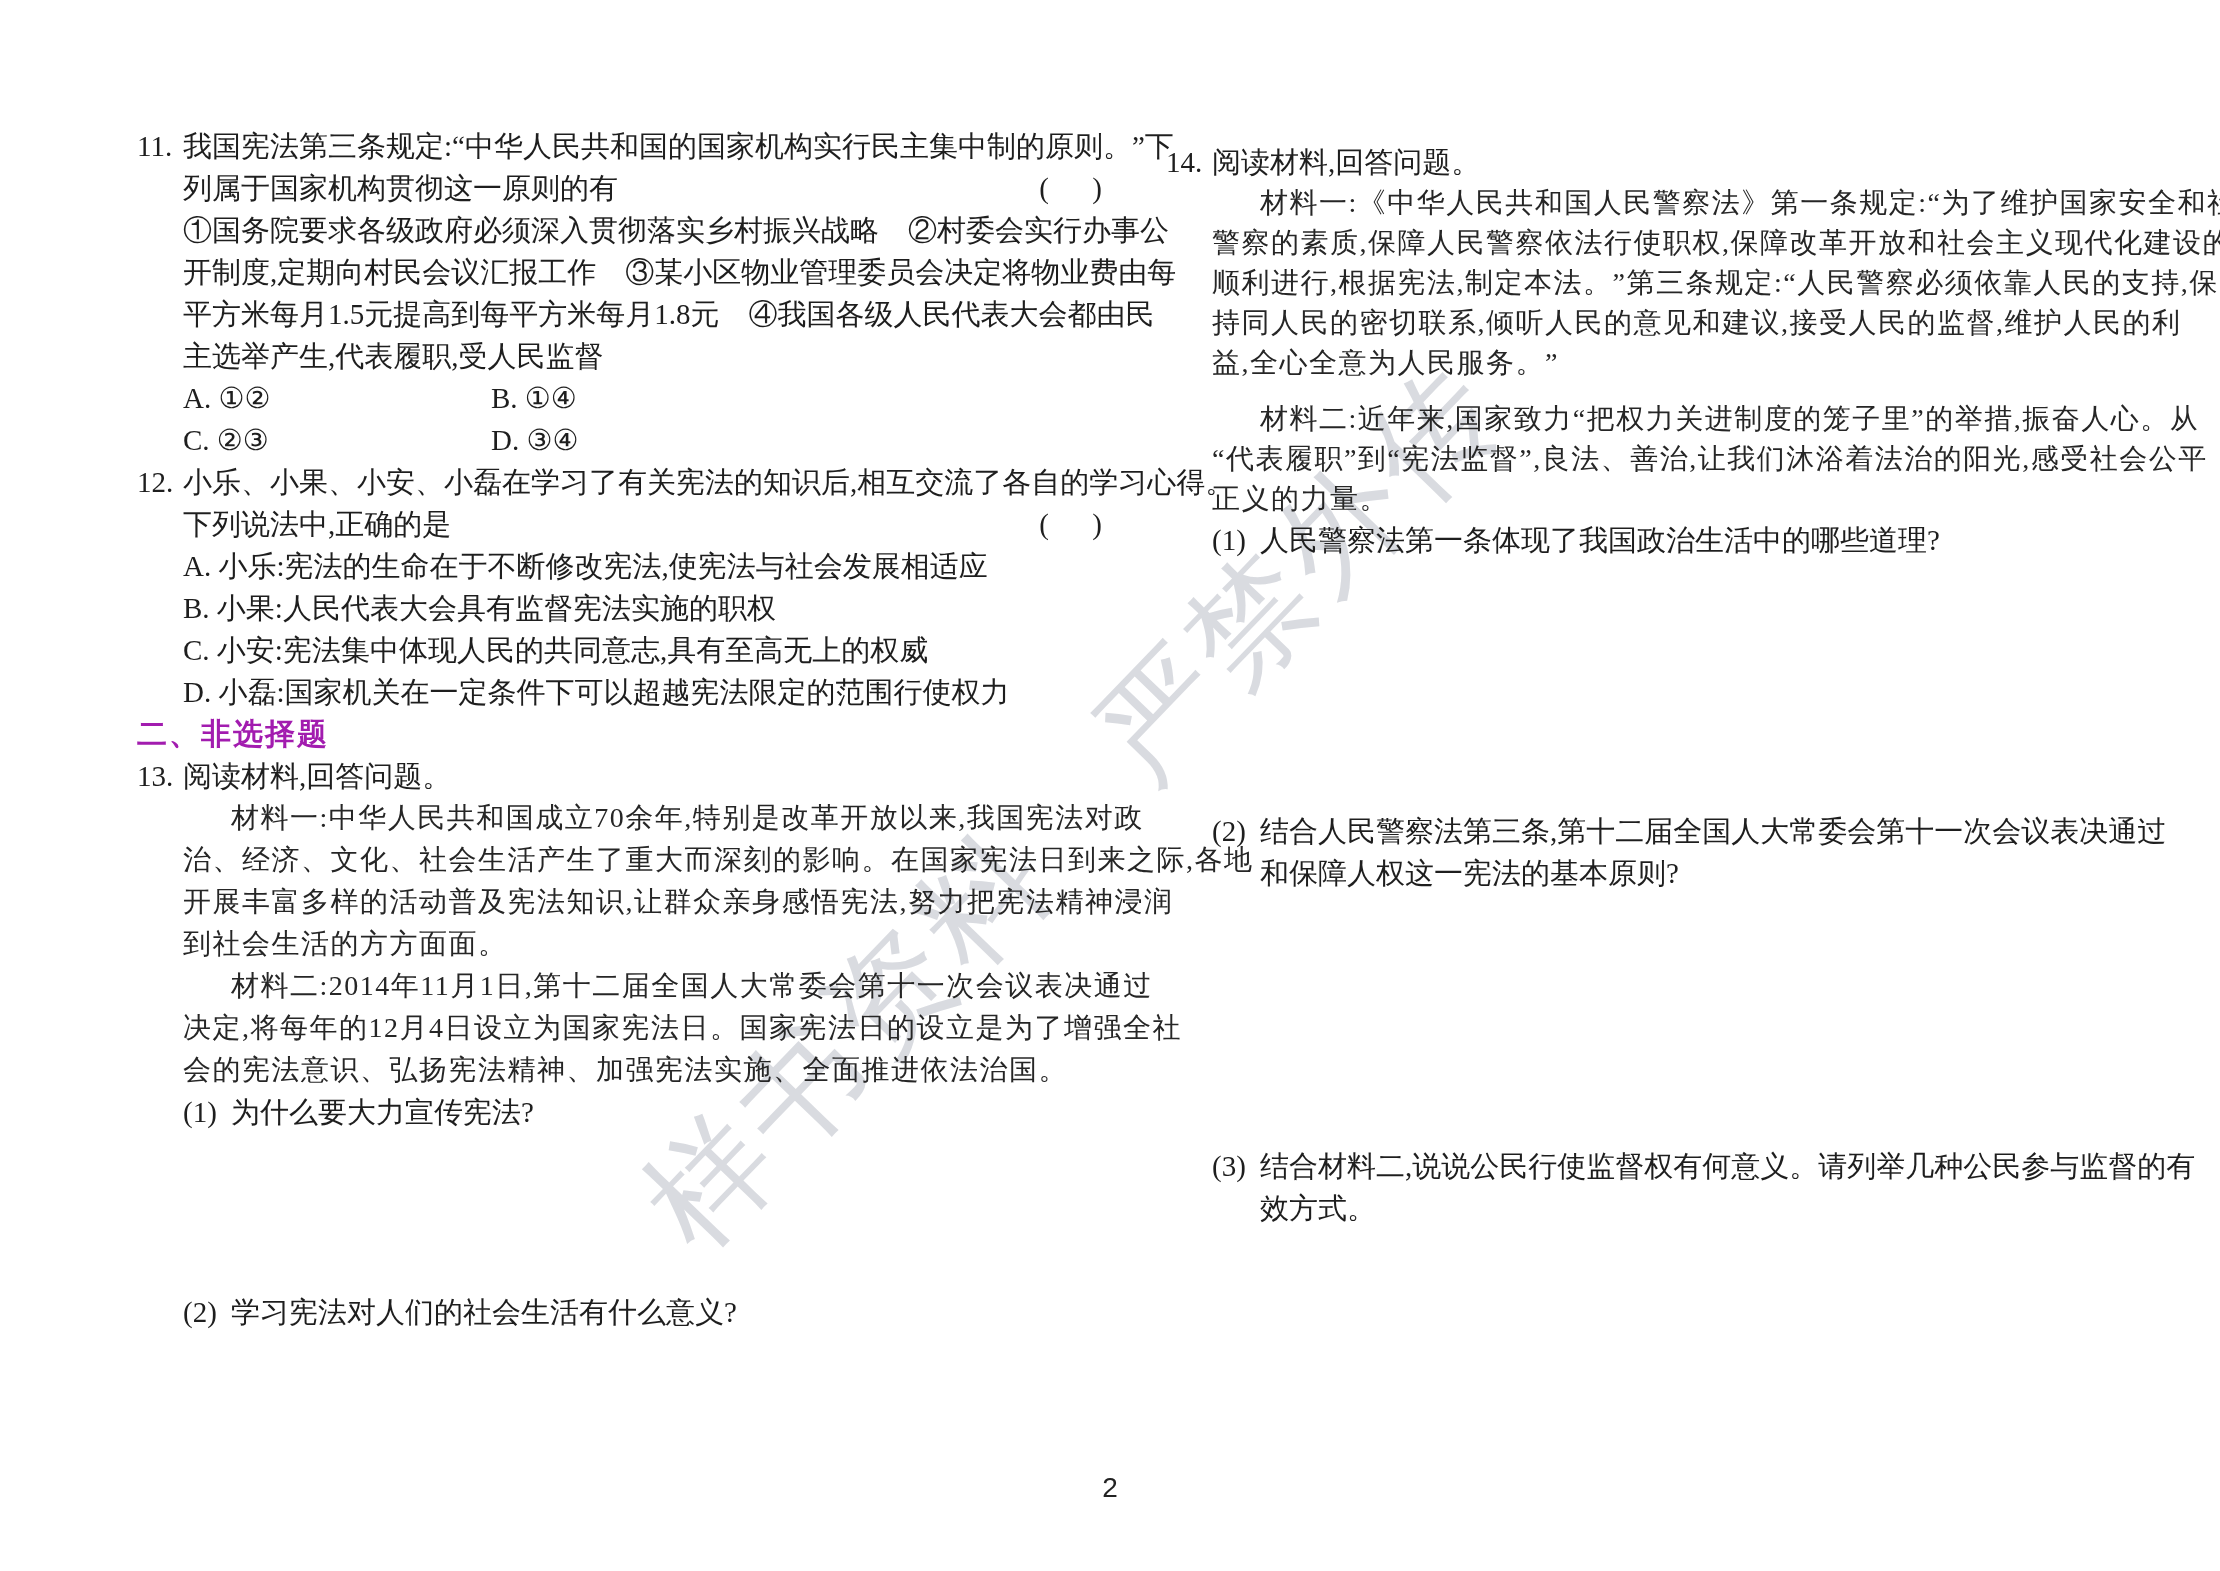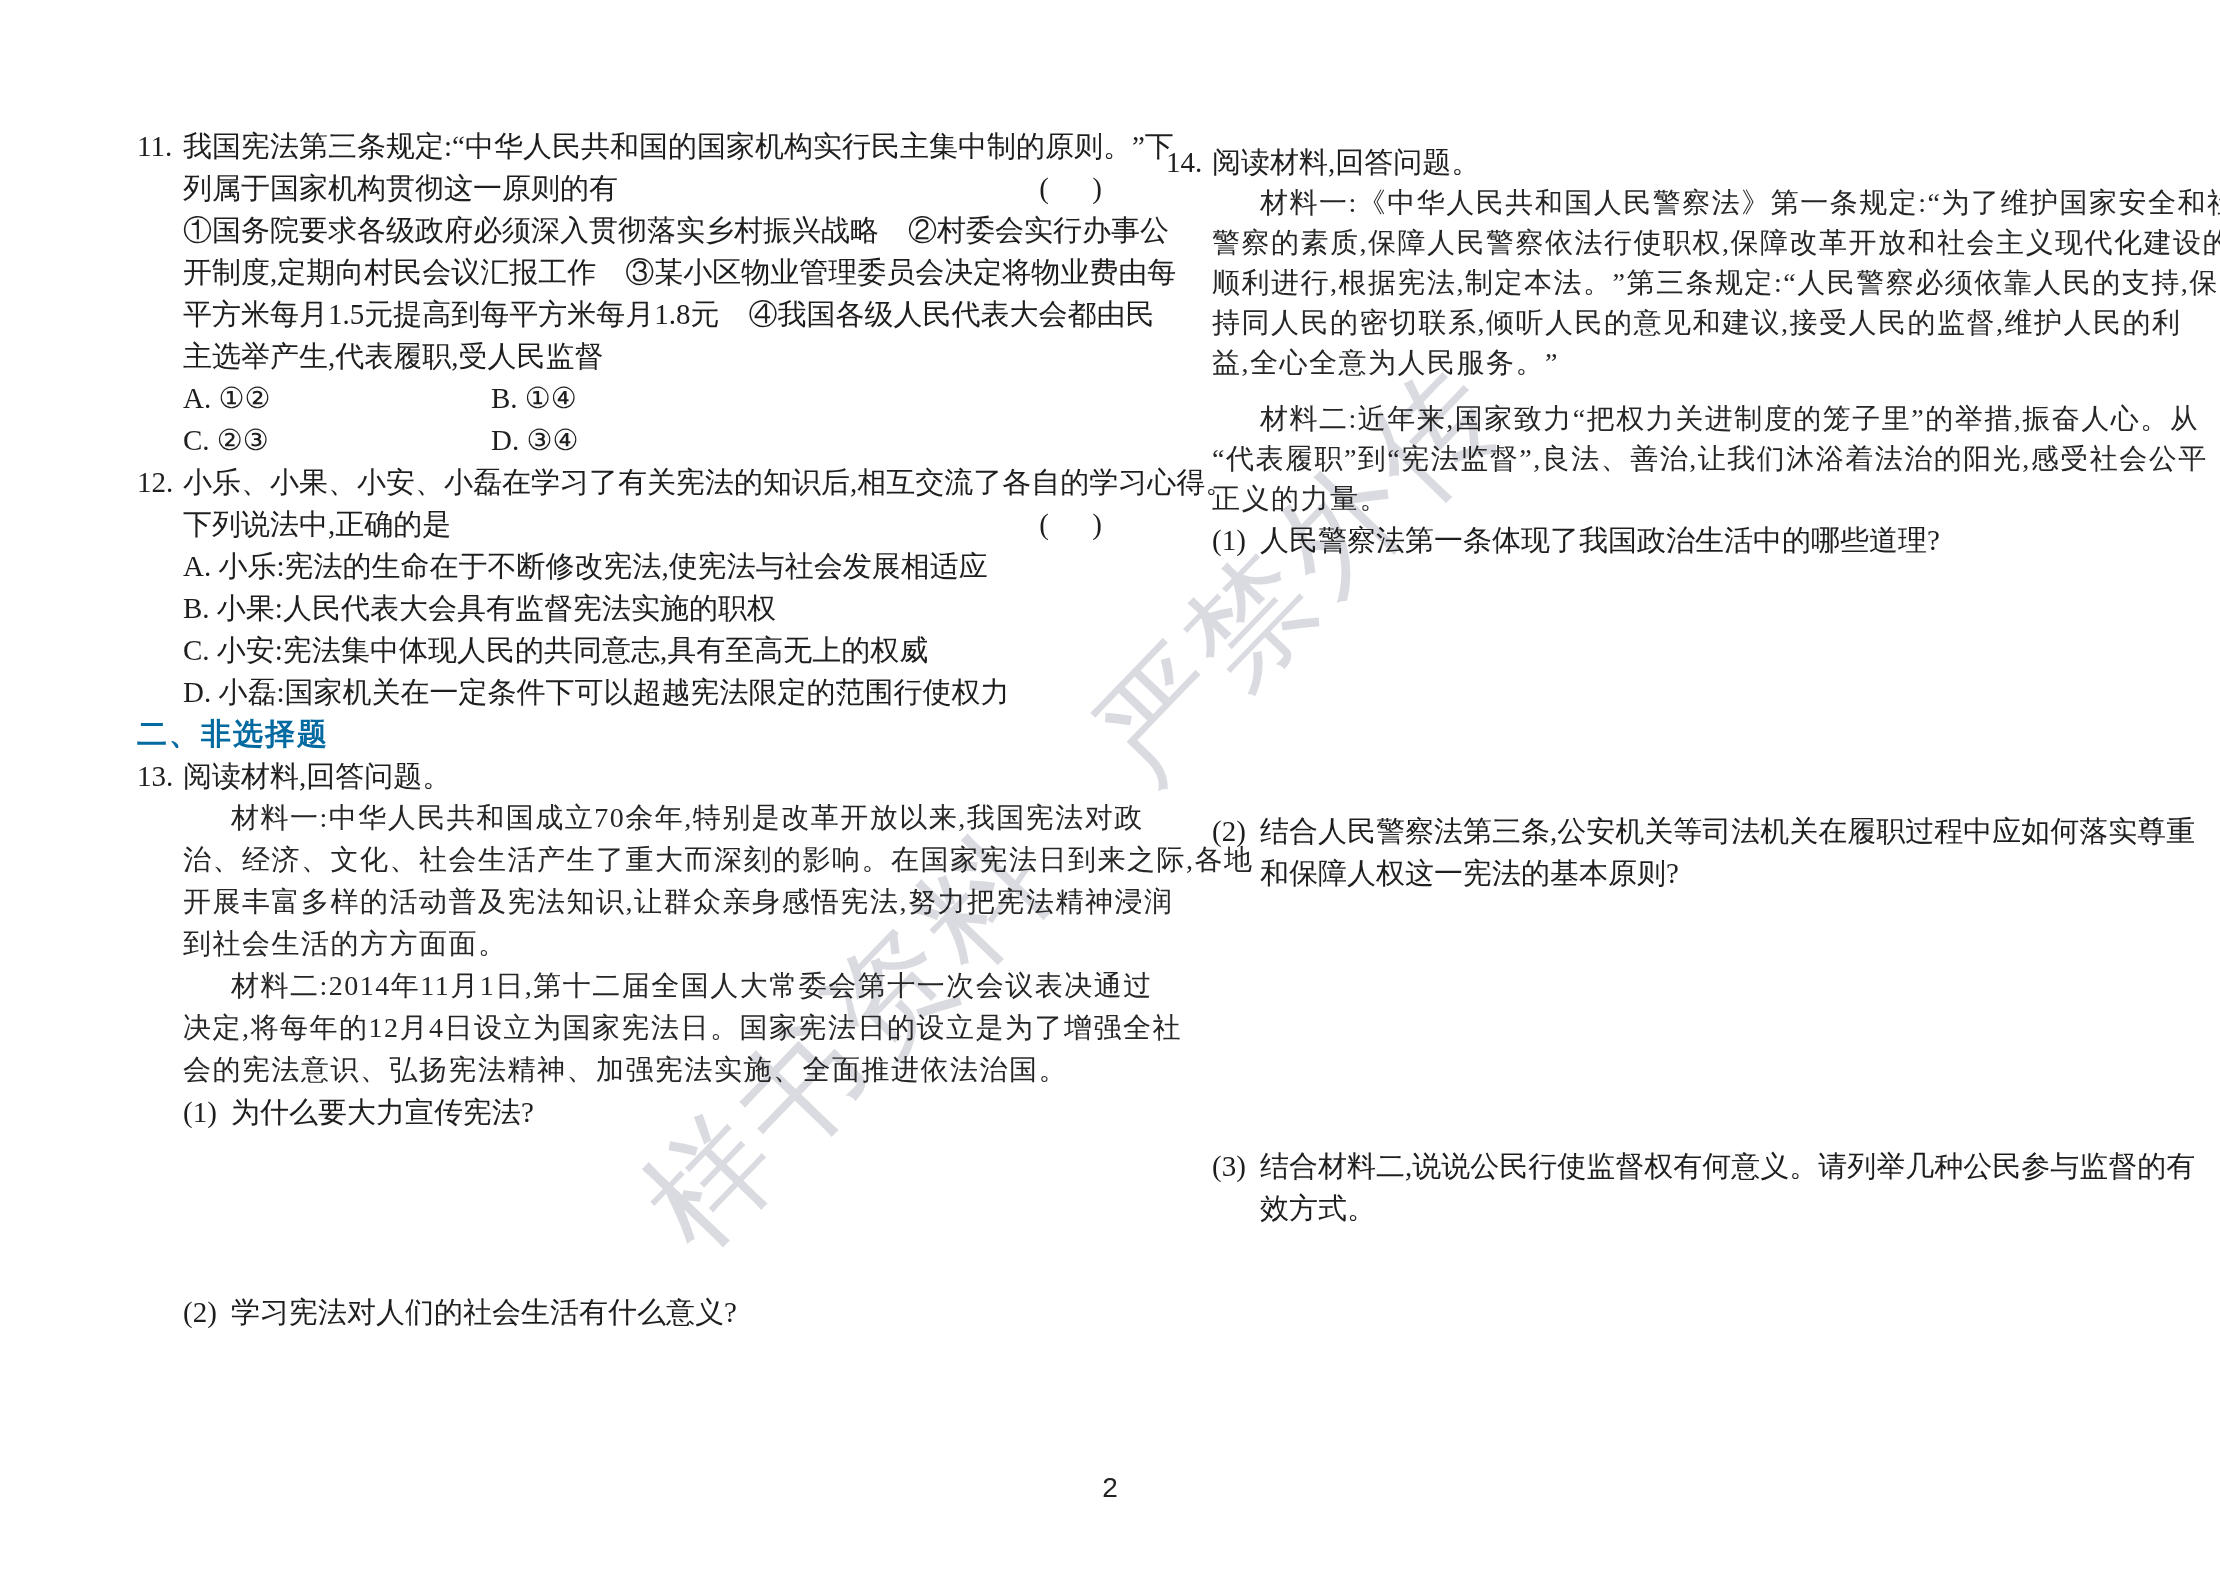--- a/index.html
+++ b/index.html
@@ -53,21 +53,21 @@
   .sub { position:relative; padding-left:48px; }
   .sub .marker {
     position:absolute; left:0; top:0;
     font-size:29px; line-height:42px;
   }
 
   .sec-heading {
     font-size:30px; line-height:42px;
     font-weight:bold;
     letter-spacing:2px;
-    color:#0369a1;
+    color:#a21caf;
   }
 
   .q12-block { }
   .q13-sub2 { margin-top:158px; }
   .q14-sub1 { }
   .q14-sub2 { margin-top:249px; }
   .q14-sub3 { margin-top:251px; }
   .q11-top { margin-top:125px; }
   .q14-top { margin-top:125px; }
 
@@ -159,21 +159,21 @@
       <div class="kai">“代表履职”到“宪法监督”,良法、善治,让我们沐浴着法治的阳光,感受社会公平</div>
       <div class="kai">正义的力量。</div>
 
       <div class="sub q14-sub1">
         <span class="marker">(1)</span>
         <div class="line">人民警察法第一条体现了我国政治生活中的哪些道理?</div>
       </div>
 
       <div class="sub q14-sub2">
         <span class="marker">(2)</span>
-        <div class="line">结合人民警察法第三条,公安机关等司法机关在履职过程中应如何落实尊重</div>
+        <div class="line">结合人民警察法第三条,第十二届全国人大常委会第十一次会议表决通过</div>
         <div class="line">和保障人权这一宪法的基本原则?</div>
       </div>
 
       <div class="sub q14-sub3">
         <span class="marker">(3)</span>
         <div class="line">结合材料二,说说公民行使监督权有何意义。请列举几种公民参与监督的有</div>
         <div class="line">效方式。</div>
       </div>
     </div>
   </div>

